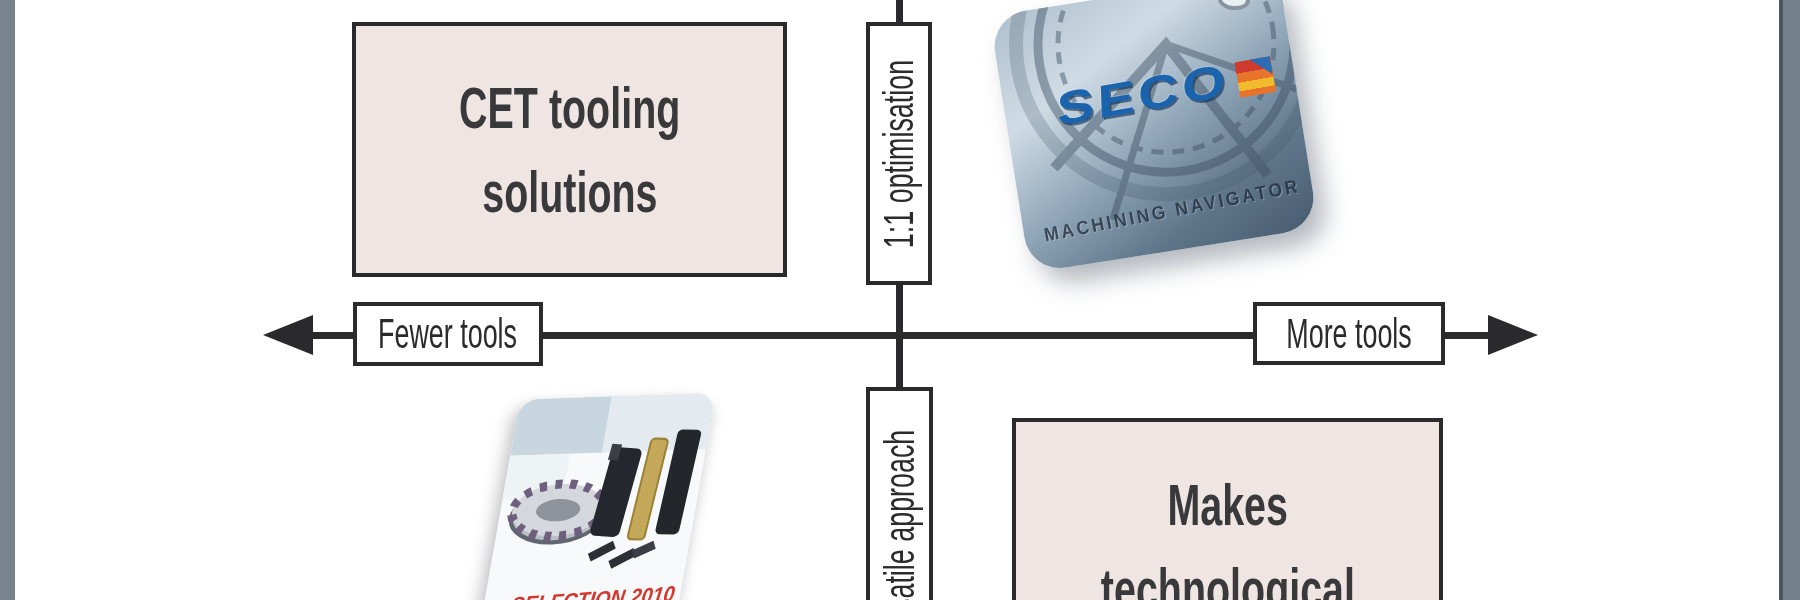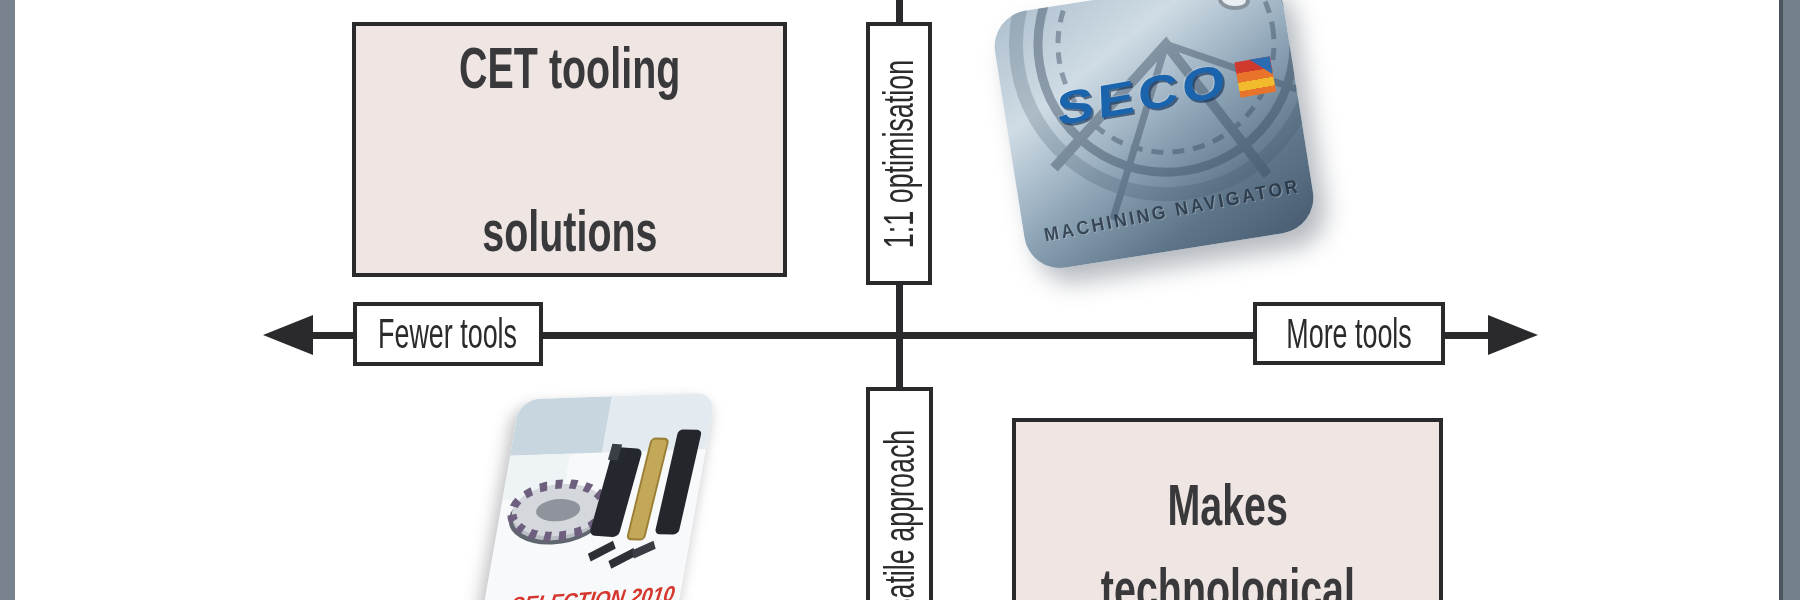--- a/index.html
+++ b/index.html
@@ -21,21 +21,21 @@
            border-top:20px solid transparent;border-bottom:20px solid transparent;
            border-right:50px solid var(--axis);}
   .arrow-e{position:absolute;left:1488px;top:315px;width:0;height:0;
            border-top:20px solid transparent;border-bottom:20px solid transparent;
            border-left:50px solid var(--axis);}
   
   .pink-box{position:absolute;background:var(--box-pink);border:4px solid var(--axis);
             box-sizing:border-box;display:flex;flex-direction:column;align-items:center;justify-content:center;}
   .pink-box .ttl{display:block;font-weight:bold;font-size:58px;line-height:84px;white-space:nowrap;
                  transform:scaleX(0.68);transform-origin:center;color:var(--text-dark);}
-  #box-cet{left:352px;top:22px;width:435px;height:255px;justify-content:space-between;}
+  #box-cet{left:352px;top:22px;width:435px;height:255px;}
   #box-makes{left:1012px;top:418px;width:431px;height:258px;}
   .axis-box{position:absolute;background:#fff;border:4px solid var(--axis);box-sizing:border-box;
             display:flex;align-items:center;justify-content:center;}
   .axis-box .lbl{display:inline-block;font-size:42px;white-space:nowrap;color:#2b2b2d;
                  transform:scaleX(0.64);transform-origin:center;}
   #box-fewer{left:353px;top:302px;width:190px;height:64px;}
   #box-more{left:1253px;top:302px;width:192px;height:63px;}
   .v-axis-box{position:absolute;background:#fff;border:4px solid var(--axis);box-sizing:border-box;}
   .v-axis-box .vlbl{position:absolute;left:50%;white-space:nowrap;font-size:42px;color:#2b2b2d;
                     transform:translate(-50%,-50%) rotate(-90deg) scaleX(0.64);transform-origin:center;}

